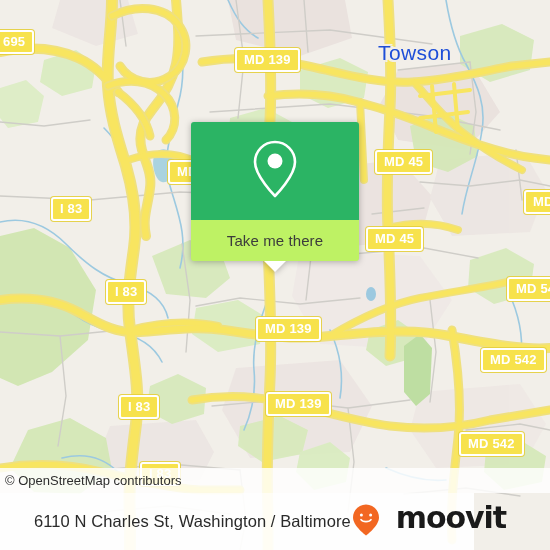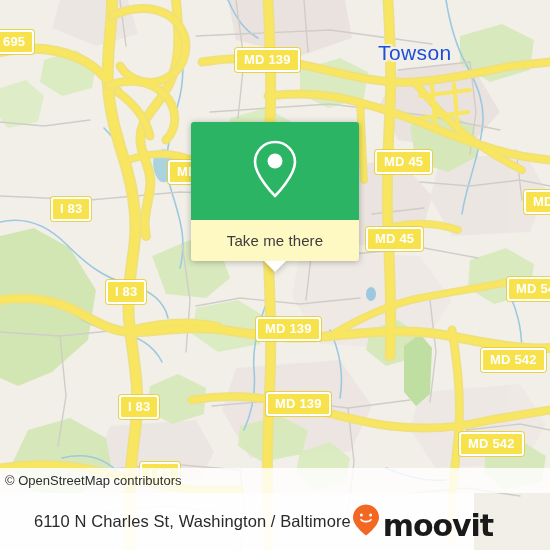--- a/index.html
+++ b/index.html
@@ -77,21 +77,21 @@
   }
   #callout-top {
     background: #2bb464;
     height: 98px;
     border-radius: 3px 3px 0 0;
     display: flex;
     align-items: center;
     justify-content: center;
   }
   #callout-bottom {
-    background: #fef9c3;
+    background: #bef264;
     height: 41px;
     border-radius: 0 0 3px 3px;
     display: flex;
     align-items: center;
     justify-content: center;
     position: relative;
   }
   #callout-label {
     font-family: "Liberation Sans", sans-serif;
     font-size: 15px;
@@ -145,22 +145,22 @@
   }
   #footer-address {
     font-family: "Liberation Sans", sans-serif;
     font-size: 16.5px;
     color: #2a2a2a;
     white-space: nowrap;
     letter-spacing: 0.1px;
   }
   #brand {
     display: flex;
-    align-items: flex-end;
-    gap: 2px;
+    align-items: flex-start;
+    gap: 15px;
   }
   #brand-wordmark {
     font-family: "DejaVu Sans", sans-serif;
     font-size: 30px;
     font-weight: bold;
     color: #1a1a1a;
     letter-spacing: -1.1px;
     line-height: 1;
   }
 </style>

